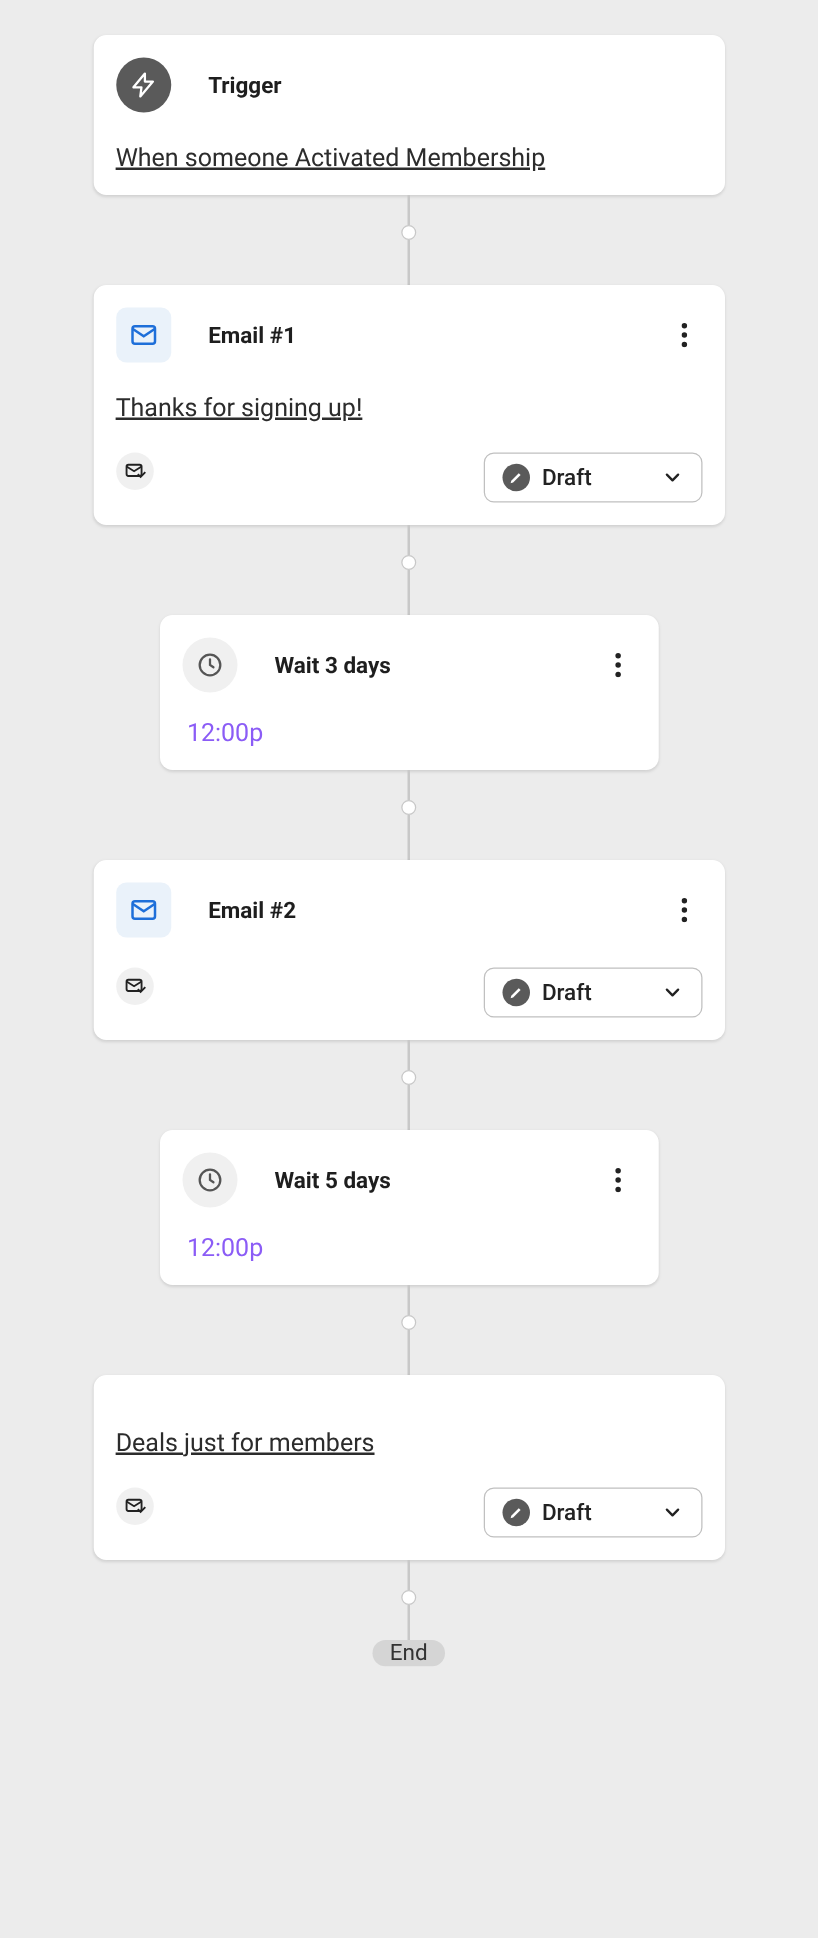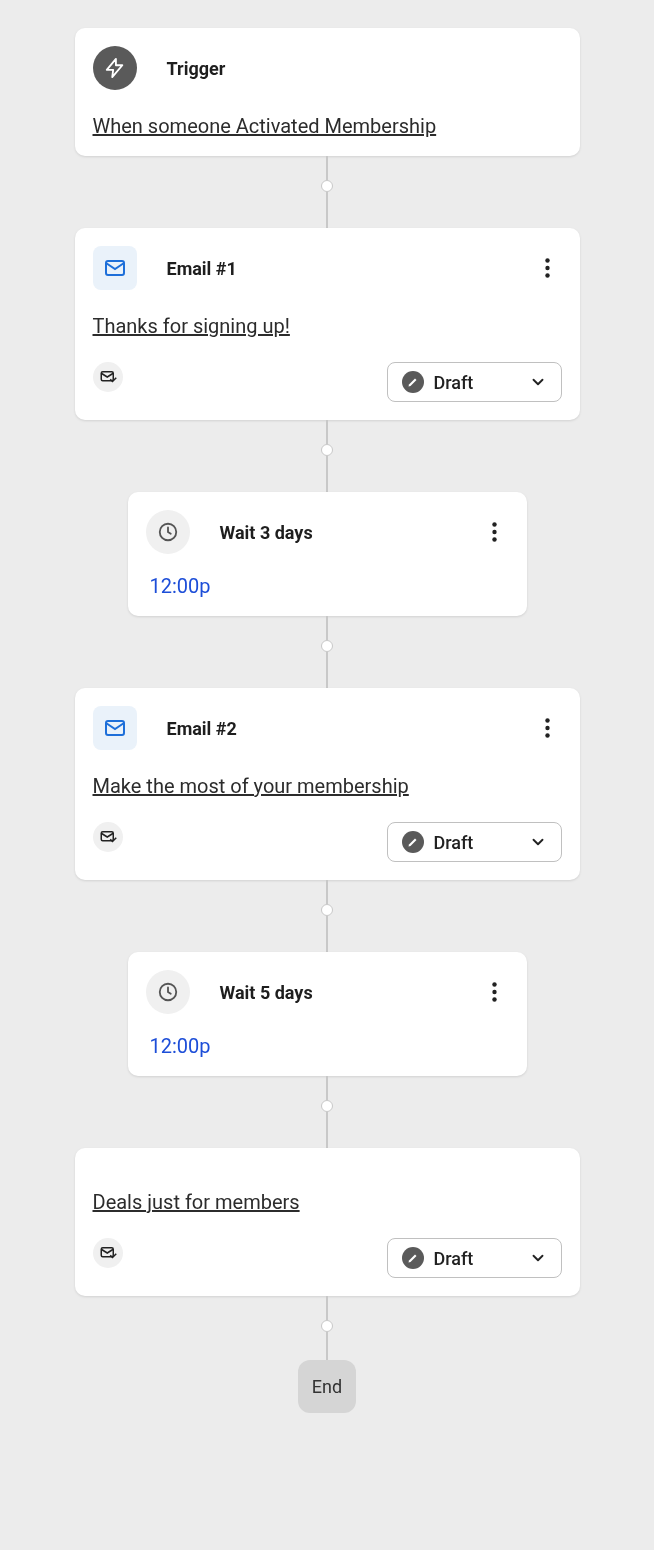--- a/index.html
+++ b/index.html
@@ -112,27 +112,27 @@
   .wait-header {
     display: flex;
     align-items: center;
     gap: 18px;
     position: relative;
   }
   .wait-time {
     font-size: 20px;
     margin-top: 20px;
     margin-left: 4px;
-    color: #1d4ed8;
+    color: #8b5cf6;
   }
 
   .end-pill {
     background: #d5d5d5;
     border-radius: 12px;
-    padding: 16px 14px;
+    padding: 0 14px;
     font-size: 18px;
     color: #333;
     margin-bottom: 20px;
   }
 </style>
 </head>
 <body>
 
 <div class="card wide">
   <div class="card-header">
@@ -236,21 +236,20 @@
     </div>
     <div class="card-title">Email #2</div>
     <div class="more-btn">
       <svg width="5" height="20" viewBox="0 0 5 20">
           <circle cx="2.5" cy="2.5" r="2.2" fill="#222"></circle>
           <circle cx="2.5" cy="10" r="2.2" fill="#222"></circle>
           <circle cx="2.5" cy="17.5" r="2.2" fill="#222"></circle>
         </svg>
     </div>
   </div>
-  <div class="card-desc">Make the most of your membership</div>
   <div class="card-footer">
     <div class="status-pill">
       <svg width="18" height="18" viewBox="0 0 24 24" fill="none">
           <rect x="3" y="5" width="16" height="12" rx="2" stroke="#222" stroke-width="2"></rect>
           <path d="M3 7l8 5 8-5" stroke="#222" stroke-width="2"></path>
           <path d="M15 15l3 3 5-5" stroke="#222" stroke-width="2" fill="none"></path>
         </svg>
     </div>
     <div class="status-select">
       <div class="status-left">

